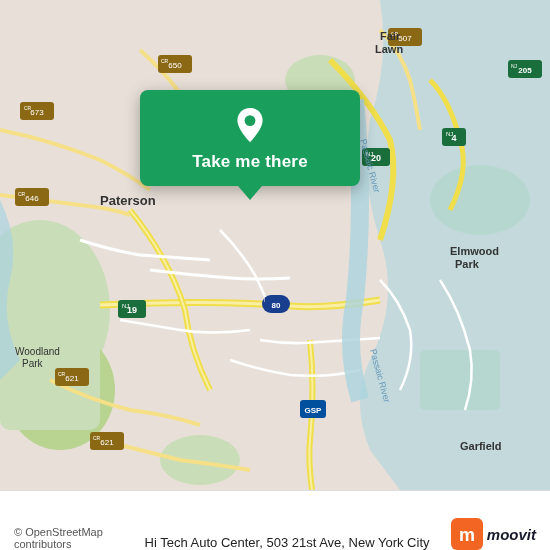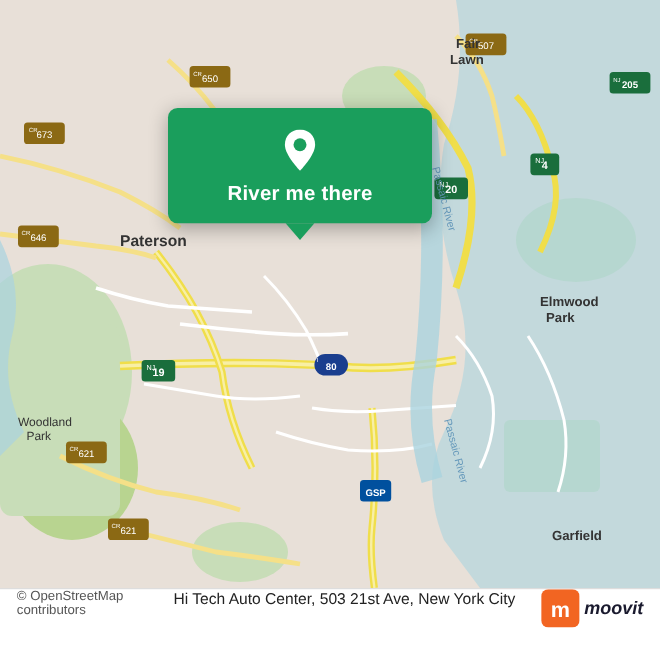--- a/index.html
+++ b/index.html
@@ -64,21 +64,21 @@
       text-align: center;
       letter-spacing: 0.2px;
     }
 
     
     #bottom-bar {
       width: 550px;
       height: 60px;
       background: white;
       display: flex;
-      align-items: flex-start;
+      align-items: flex-end;
       padding: 0 14px;
       border-top: 1px solid #ddd;
     }
 
     #copyright-text {
       font-size: 11px;
       color: #555;
       flex: 1;
     }
 
@@ -223,21 +223,21 @@
     <text x="370" y="350" font-size="9" fill="#6699bb" transform="rotate(75, 370, 350)" font-family="Arial">Passaic River</text>
   </svg>
 
   
   <div id="map-popup">
 
     <svg class="popup-pin" viewBox="0 0 36 40" xmlns="http://www.w3.org/2000/svg">
       <path d="M18 0 C10 0 4 6 4 14 C4 24 18 38 18 38 C18 38 32 24 32 14 C32 6 26 0 18 0 Z" fill="white"></path>
       <circle cx="18" cy="14" r="6" fill="#1a9e5c"></circle>
     </svg>
-    <span class="popup-label">River me there</span>
+    <span class="popup-label">Take me there</span>
   </div>
 </div>
 
 <div id="bottom-bar">
   <span id="copyright-text">© OpenStreetMap contributors</span>
   <span id="location-text">Hi Tech Auto Center, 503 21st Ave, New York City</span>
   <div id="moovit-logo">
 
     <svg class="moovit-icon" viewBox="0 0 32 32" xmlns="http://www.w3.org/2000/svg">
       <rect width="32" height="32" rx="6" fill="#f26522"></rect>

